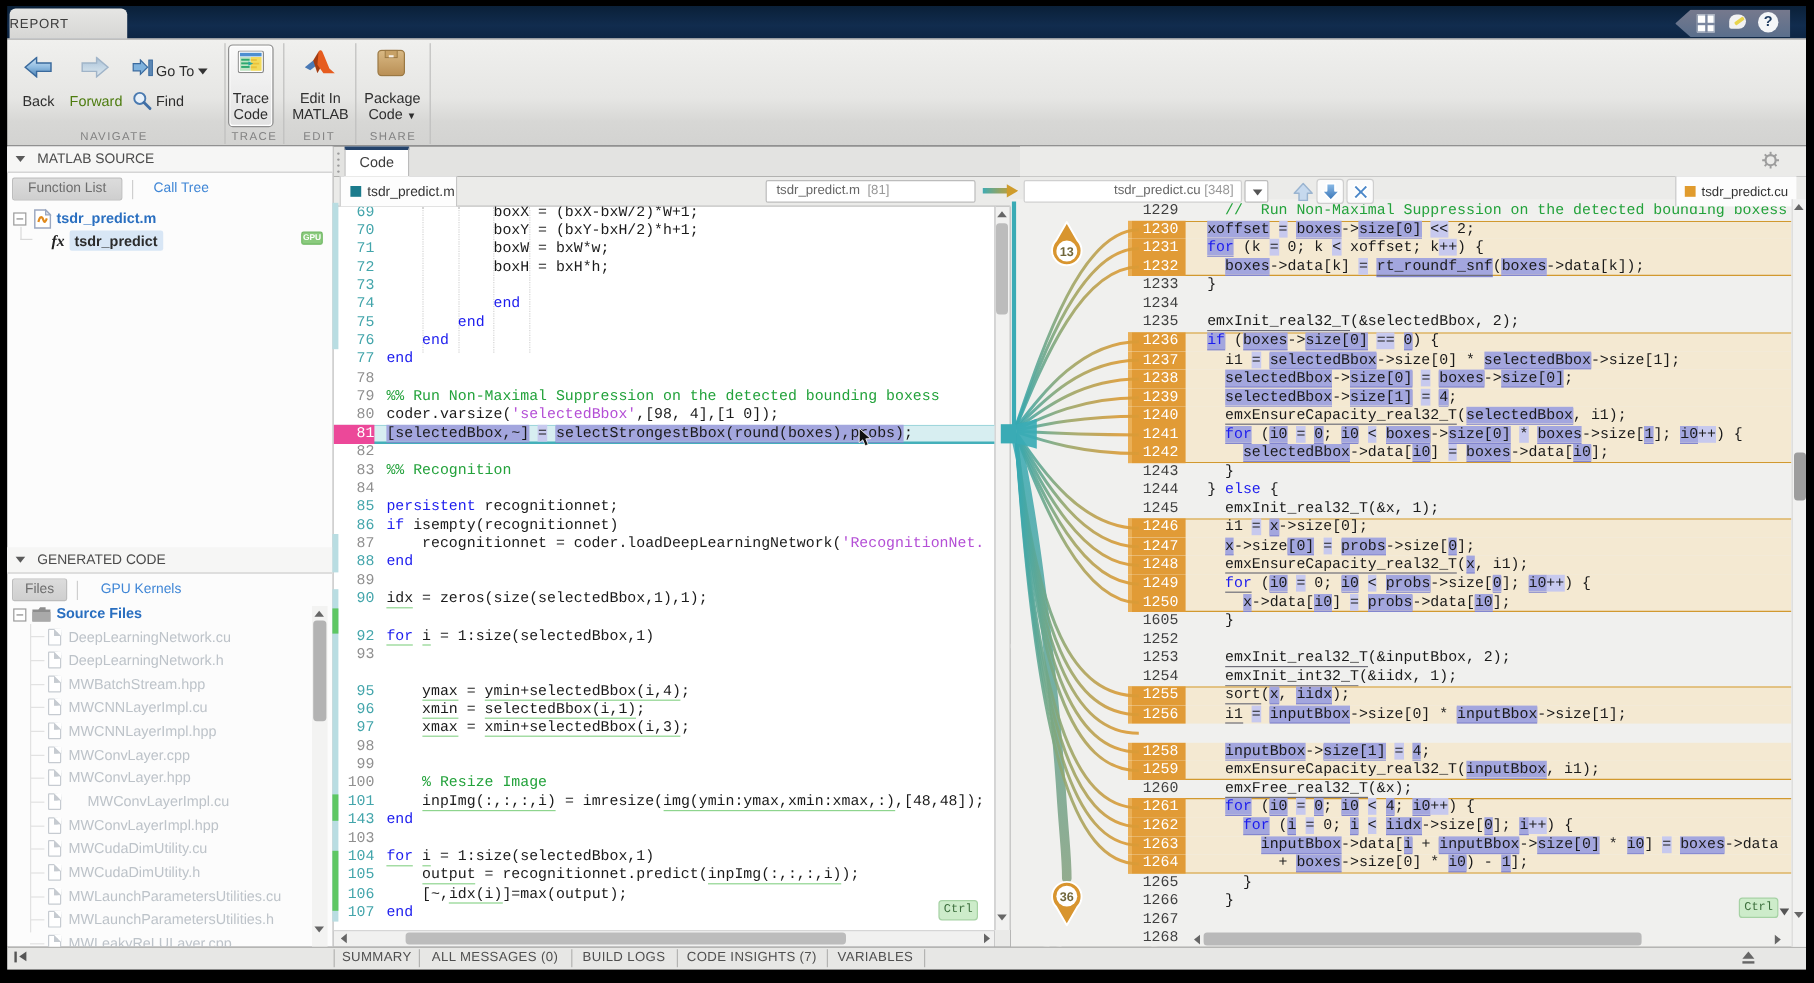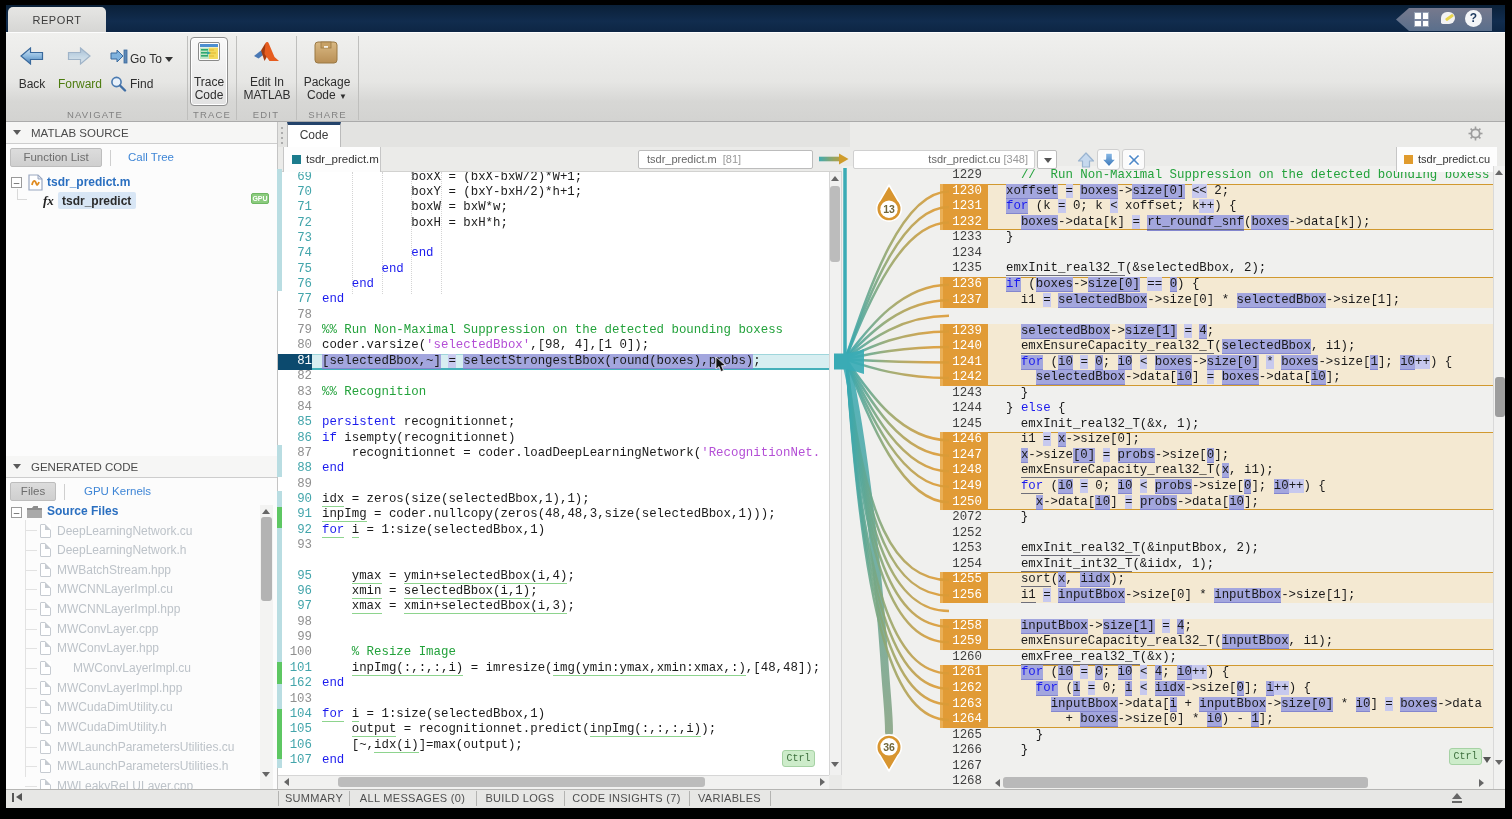--- a/index.html
+++ b/index.html
@@ -1,21 +1,21 @@
 <!DOCTYPE html>
 <html><head><meta charset="utf-8"><style>
 *{margin:0;padding:0;box-sizing:border-box}
 html,body{width:1512px;height:819px;background:#000;overflow:hidden;
  font-family:"Liberation Sans",sans-serif;position:relative}
 .abs{position:absolute}
 pre,.mono{font-family:"Liberation Mono",monospace}
 
 #navy{left:6px;top:5px;width:1499px;height:27px;background:linear-gradient(#0a2038,#112c4e 60%,#0d2644)}
 #rtab{left:8px;top:7px;width:98px;height:25px;background:linear-gradient(#e6e6e4,#d6d6d4);border-radius:5px 5px 0 0;
- color:#3c3c3c;font-size:11px;letter-spacing:.6px;text-align:center;line-height:26px}
+ color:#3c3c3c;font-size:11px;letter-spacing:.6px;text-align:left;line-height:26px}
 #banner{left:1396px;top:8px;width:96px;height:23px;background:linear-gradient(#76798d,#5a6f8c);
  clip-path:polygon(13px 0,100% 0,100% 100%,13px 100%,0 50%)}
 
 #tbar{left:6px;top:32px;width:1499px;height:90px;background:linear-gradient(#f0f0ee 0%,#e6e6e4 55%,#d7d7d5 78%,#d3d3d1 100%);border-top:1px solid #fdfdfd;border-bottom:1px solid #ababab}
 .tsep{width:1px;background:#bfbfbd;top:36px;height:84px}
 .tlab{top:109px;height:12px;font-size:9.5px;color:#828282;letter-spacing:1.2px;text-align:center}
 .blab{font-size:12px;color:#2e2e2e;text-align:center}
 .graylab{color:#4d7c0f}
 #tracebtn{left:190px;top:37px;width:38px;height:69px;border:1px solid #8f8f8f;border-radius:4px;
  background:linear-gradient(#fafafa,#e2e2e2);box-shadow:inset 0 0 0 1px #fff}
@@ -49,21 +49,21 @@
  font-size:12.4px;line-height:15.4px;color:#43a5ab}
 .gn .mln{color:#8f8f8f}
 .mrow pre{font-size:12.4px;line-height:15.4px;color:#1a1a1a;padding-left:10px}
 .k{color:#1b1bee}
 .c{color:#23a23b}
 .s{color:#b44fd6}
 .u{border-bottom:1px solid #8ed48e}
 .hl{background:#a3a6de;box-shadow:0 1px 0 #8386ce}
 .h2{background:#c7c9ee}
 .sel{background:#d7eef1;box-shadow:inset 0 -2px 0 #45b0ba,inset 0 1px 0 #9fd6dc}
-.sel .mln{background:#0c4a6e;color:#fff}
+.sel .mln{background:#ec4899;color:#fff}
 .iguide{width:0;border-left:1px dotted #d4d4d4}
 
 .cov{left:277px;width:5px;background:#b9dde2}
 .covg{left:277px;width:5px;background:#5ec763}
 
 .sbv{background:#f1f1f0;border-left:1px solid #d6d6d6;border-right:1px solid #d6d6d6}
 .thumb{background:#bcbcbc;border-radius:3px}
 .tri-u{width:0;height:0;border-left:4px solid transparent;border-right:4px solid transparent;border-bottom:5px solid #666}
 .tri-d{width:0;height:0;border-left:4px solid transparent;border-right:4px solid transparent;border-top:5px solid #666}
 .tri-l{width:0;height:0;border-top:4px solid transparent;border-bottom:4px solid transparent;border-right:5px solid #666}
@@ -321,31 +321,30 @@
 <div class="mrow sel" style="top:181.8px"><span class="mln">81</span><pre><span class="hl">[selectedBbox,~]</span> <span class="h2">=</span> <span class="hl">selectStrongestBbox(round(boxes),probs)</span>;</pre></div>
 <div class="mrow gn" style="top:197.1px"><span class="mln">82</span><pre></pre></div>
 <div class="mrow gn" style="top:212.5px"><span class="mln">83</span><pre><span class="c">%% Recognition</span></pre></div>
 <div class="mrow gn" style="top:227.9px"><span class="mln">84</span><pre></pre></div>
 <div class="mrow" style="top:243.2px"><span class="mln">85</span><pre><span class="k">persistent</span> recognitionnet;</pre></div>
 <div class="mrow" style="top:258.5px"><span class="mln">86</span><pre><span class="k">if</span> isempty(recognitionnet)</pre></div>
 <div class="mrow gn" style="top:273.9px"><span class="mln">87</span><pre>    recognitionnet = coder.loadDeepLearningNetwork(<span class="s">'RecognitionNet.</span></pre></div>
 <div class="mrow" style="top:289.2px"><span class="mln">88</span><pre><span class="k">end</span></pre></div>
 <div class="mrow gn" style="top:304.6px"><span class="mln">89</span><pre></pre></div>
 <div class="mrow" style="top:319.9px"><span class="mln">90</span><pre><span class="u">idx</span> = zeros(size(selectedBbox,1),1);</pre></div>
-<div class="mrow" style="top:335.3px"><span class="mln">91</span><pre><span class="u">inpImg</span> = coder.nullcopy(zeros(48,48,3,size(selectedBbox,1)));</pre></div>
 <div class="mrow" style="top:350.6px"><span class="mln">92</span><pre><span class="k u">for</span> <span class="u">i</span> = 1:size(selectedBbox,1)</pre></div>
 <div class="mrow gn" style="top:366.0px"><span class="mln">93</span><pre></pre></div>
 <div class="mrow" style="top:396.7px"><span class="mln">95</span><pre>    <span class="u">ymax</span> = <span class="u">ymin+selectedBbox(i,4)</span>;</pre></div>
 <div class="mrow" style="top:412.0px"><span class="mln">96</span><pre>    <span class="u">xmin</span> = <span class="u">selectedBbox(i,1)</span>;</pre></div>
 <div class="mrow" style="top:427.4px"><span class="mln">97</span><pre>    <span class="u">xmax</span> = <span class="u">xmin+selectedBbox(i,3)</span>;</pre></div>
 <div class="mrow gn" style="top:442.8px"><span class="mln">98</span><pre></pre></div>
 <div class="mrow gn" style="top:458.1px"><span class="mln">99</span><pre></pre></div>
 <div class="mrow gn" style="top:473.4px"><span class="mln">100</span><pre>    <span class="c">% Resize Image</span></pre></div>
 <div class="mrow" style="top:488.8px"><span class="mln">101</span><pre>    <span class="u">inpImg(:,:,:,i)</span> = imresize(<span class="u">img(ymin:ymax,xmin:xmax,:)</span>,[48,48]);</pre></div>
-<div class="mrow" style="top:504.1px"><span class="mln">162</span><pre><span class="k">end</span></pre></div>
+<div class="mrow" style="top:504.1px"><span class="mln">143</span><pre><span class="k">end</span></pre></div>
 <div class="mrow gn" style="top:519.5px"><span class="mln">103</span><pre></pre></div>
 <div class="mrow" style="top:534.9px"><span class="mln">104</span><pre><span class="k u">for</span> <span class="u">i</span> = 1:size(selectedBbox,1)</pre></div>
 <div class="mrow" style="top:550.2px"><span class="mln">105</span><pre>    <span class="u">output</span> = recognitionnet.predict(<span class="u">inpImg(:,:,:,i)</span>);</pre></div>
 <div class="mrow" style="top:565.5px"><span class="mln">106</span><pre>    [~,<span class="u">idx(i)</span>]=max(output);</pre></div>
 <div class="mrow" style="top:580.9px"><span class="mln">107</span><pre><span class="k">end</span></pre></div>
 </div>
 <svg class="abs" style="left:715px;top:357px" width="12" height="16" viewBox="0 0 12 16">
     <path d="M1 0 L1 12 L4 9.5 L6 14.5 L8.5 13.5 L6.5 8.7 L10.5 8.5 Z" fill="#111" stroke="#fff" stroke-width=".7"></path>
   </svg>
 <div class="abs cov" style="top:169px;height:122px"></div>
@@ -378,33 +377,34 @@
 <div class="abs" id="rrows">
 <div class="rrow" style="top:8px;height:16px"><span class="rln">1229</span><pre>  <span class="c">//  Run Non-Maximal Suppression on the detected bounding boxess</span></pre></div>
 <div class="rrow grp gt" style="top:24px;height:15px"><span class="rln">1230</span><pre><span class="hl">xoffset</span> <span class="h2">=</span> <span class="hl">boxes</span>-&gt;<span class="hl">size[0]</span> <span class="h2">&lt;&lt;</span> 2;</pre></div>
 <div class="rrow grp" style="top:39px;height:16px"><span class="rln">1231</span><pre><span class="k hl">for</span> (k <span class="h2">=</span> 0; k <span class="h2">&lt;</span> xoffset; k<span class="h2">++</span>) {</pre></div>
 <div class="rrow grp gb" style="top:55px;height:15px"><span class="rln">1232</span><pre>  <span class="hl">boxes</span>-&gt;data[k] <span class="h2">=</span> <span class="hl u">rt_roundf_snf</span>(<span class="hl">boxes</span>-&gt;data[k]);</pre></div>
 <div class="rrow" style="top:70px;height:16px"><span class="rln">1233</span><pre>}</pre></div>
 <div class="rrow" style="top:86px;height:15px"><span class="rln">1234</span><pre></pre></div>
 <div class="rrow" style="top:101px;height:16px"><span class="rln">1235</span><pre><span class="u">emxInit_real32_T</span>(&amp;selectedBbox, 2);</pre></div>
 <div class="rrow grp gt" style="top:117px;height:16px"><span class="rln">1236</span><pre><span class="k hl">if</span> (<span class="hl">boxes</span>-&gt;<span class="hl">size[0]</span> <span class="h2">==</span> <span class="hl">0</span>) {</pre></div>
 <div class="rrow grp" style="top:133px;height:15px"><span class="rln">1237</span><pre>  i1 <span class="h2">=</span> <span class="hl">selectedBbox</span>-&gt;size[0] * <span class="hl">selectedBbox</span>-&gt;size[1];</pre></div>
+<div class="rrow grp" style="top:148px;height:16px"><span class="rln">1238</span><pre>  <span class="hl">selectedBbox</span>-&gt;<span class="hl">size[0]</span> <span class="h2">=</span> <span class="hl">boxes</span>-&gt;<span class="hl">size[0]</span>;</pre></div>
 <div class="rrow grp" style="top:164px;height:15px"><span class="rln">1239</span><pre>  <span class="hl">selectedBbox</span>-&gt;<span class="hl">size[1]</span> <span class="h2">=</span> <span class="hl">4</span>;</pre></div>
 <div class="rrow grp" style="top:179px;height:16px"><span class="rln">1240</span><pre>  <span class="u">emxEnsureCapacity_real32_T</span>(<span class="hl">selectedBbox</span>, i1);</pre></div>
 <div class="rrow grp" style="top:195px;height:15px"><span class="rln">1241</span><pre>  <span class="k hl">for</span> (<span class="hl">i0</span> <span class="h2">=</span> <span class="hl">0</span>; <span class="hl">i0</span> <span class="h2">&lt;</span> <span class="hl">boxes</span>-&gt;<span class="hl">size[0]</span> <span class="h2">*</span> <span class="hl">boxes</span>-&gt;size[<span class="hl">1</span>]; <span class="hl">i0</span><span class="h2">++</span>) {</pre></div>
 <div class="rrow grp gb" style="top:210px;height:16px"><span class="rln">1242</span><pre>    <span class="hl">selectedBbox</span>-&gt;data[<span class="hl">i0</span>] <span class="h2">=</span> <span class="hl">boxes</span>-&gt;data[<span class="hl">i0</span>];</pre></div>
 <div class="rrow" style="top:226px;height:15px"><span class="rln">1243</span><pre>  }</pre></div>
 <div class="rrow" style="top:241px;height:16px"><span class="rln">1244</span><pre>} <span class="k">else</span> {</pre></div>
 <div class="rrow" style="top:257px;height:15px"><span class="rln">1245</span><pre>  emxInit_real32_T(&amp;x, 1);</pre></div>
 <div class="rrow grp gt" style="top:272px;height:16px"><span class="rln">1246</span><pre>  i1 <span class="h2">=</span> <span class="hl">x</span>-&gt;size[0];</pre></div>
 <div class="rrow grp" style="top:288px;height:15px"><span class="rln">1247</span><pre>  <span class="hl">x</span>-&gt;size<span class="hl">[0]</span> <span class="h2">=</span> <span class="hl">probs</span>-&gt;size[<span class="hl">0</span>];</pre></div>
 <div class="rrow grp" style="top:303px;height:16px"><span class="rln">1248</span><pre>  <span class="u">emxEnsureCapacity_real32_T</span>(<span class="hl">x</span>, i1);</pre></div>
 <div class="rrow grp" style="top:319px;height:16px"><span class="rln">1249</span><pre>  <span class="k u">for</span> (<span class="hl">i0</span> <span class="h2">=</span> 0; <span class="hl">i0</span> <span class="h2">&lt;</span> <span class="hl">probs</span>-&gt;size[<span class="hl">0</span>]; <span class="hl">i0</span><span class="h2">++</span>) {</pre></div>
 <div class="rrow grp gb" style="top:335px;height:15px"><span class="rln">1250</span><pre>    <span class="hl">x</span>-&gt;data[<span class="hl">i0</span>] <span class="h2">=</span> <span class="hl">probs</span>-&gt;data[<span class="hl">i0</span>];</pre></div>
-<div class="rrow" style="top:350px;height:16px"><span class="rln">2072</span><pre>  }</pre></div>
+<div class="rrow" style="top:350px;height:16px"><span class="rln">1605</span><pre>  }</pre></div>
 <div class="rrow" style="top:366px;height:15px"><span class="rln">1252</span><pre></pre></div>
 <div class="rrow" style="top:381px;height:16px"><span class="rln">1253</span><pre>  <span class="u">emxInit_real32_T</span>(&amp;inputBbox, 2);</pre></div>
 <div class="rrow" style="top:397px;height:15px"><span class="rln">1254</span><pre>  <span class="u">emxInit_int32_T</span>(&amp;iidx, 1);</pre></div>
 <div class="rrow grp gt" style="top:412px;height:16px"><span class="rln">1255</span><pre>  <span class="u">sort</span>(<span class="hl">x</span>, <span class="hl">iidx</span>);</pre></div>
 <div class="rrow grp" style="top:428px;height:15px"><span class="rln">1256</span><pre>  <span class="u">i1</span> <span class="h2">=</span> <span class="hl">inputBbox</span>-&gt;size[0] * <span class="hl">inputBbox</span>-&gt;size[1];</pre></div>
 <div class="rrow grp" style="top:459px;height:15px"><span class="rln">1258</span><pre>  <span class="hl">inputBbox</span>-&gt;<span class="hl">size[1]</span> <span class="h2">=</span> <span class="hl">4</span>;</pre></div>
 <div class="rrow grp gb" style="top:474px;height:16px"><span class="rln">1259</span><pre>  emxEnsureCapacity_real32_T(<span class="hl">inputBbox</span>, i1);</pre></div>
 <div class="rrow" style="top:490px;height:15px"><span class="rln">1260</span><pre>  <span class="u">emxFree_real32_T</span>(&amp;x);</pre></div>
 <div class="rrow grp gt" style="top:505px;height:16px"><span class="rln">1261</span><pre>  <span class="k hl">for</span> (<span class="hl">i0</span> <span class="h2">=</span> <span class="hl">0</span>; <span class="hl">i0</span> <span class="h2">&lt;</span> <span class="hl">4</span>; <span class="hl">i0</span><span class="h2">++</span>) {</pre></div>
 <div class="rrow grp" style="top:521px;height:16px"><span class="rln">1262</span><pre>    <span class="k hl">for</span> (<span class="hl">i</span> <span class="h2">=</span> 0; <span class="hl">i</span> <span class="h2">&lt;</span> <span class="hl">iidx</span>-&gt;size[<span class="hl">0</span>]; <span class="hl">i</span><span class="h2">++</span>) {</pre></div>

